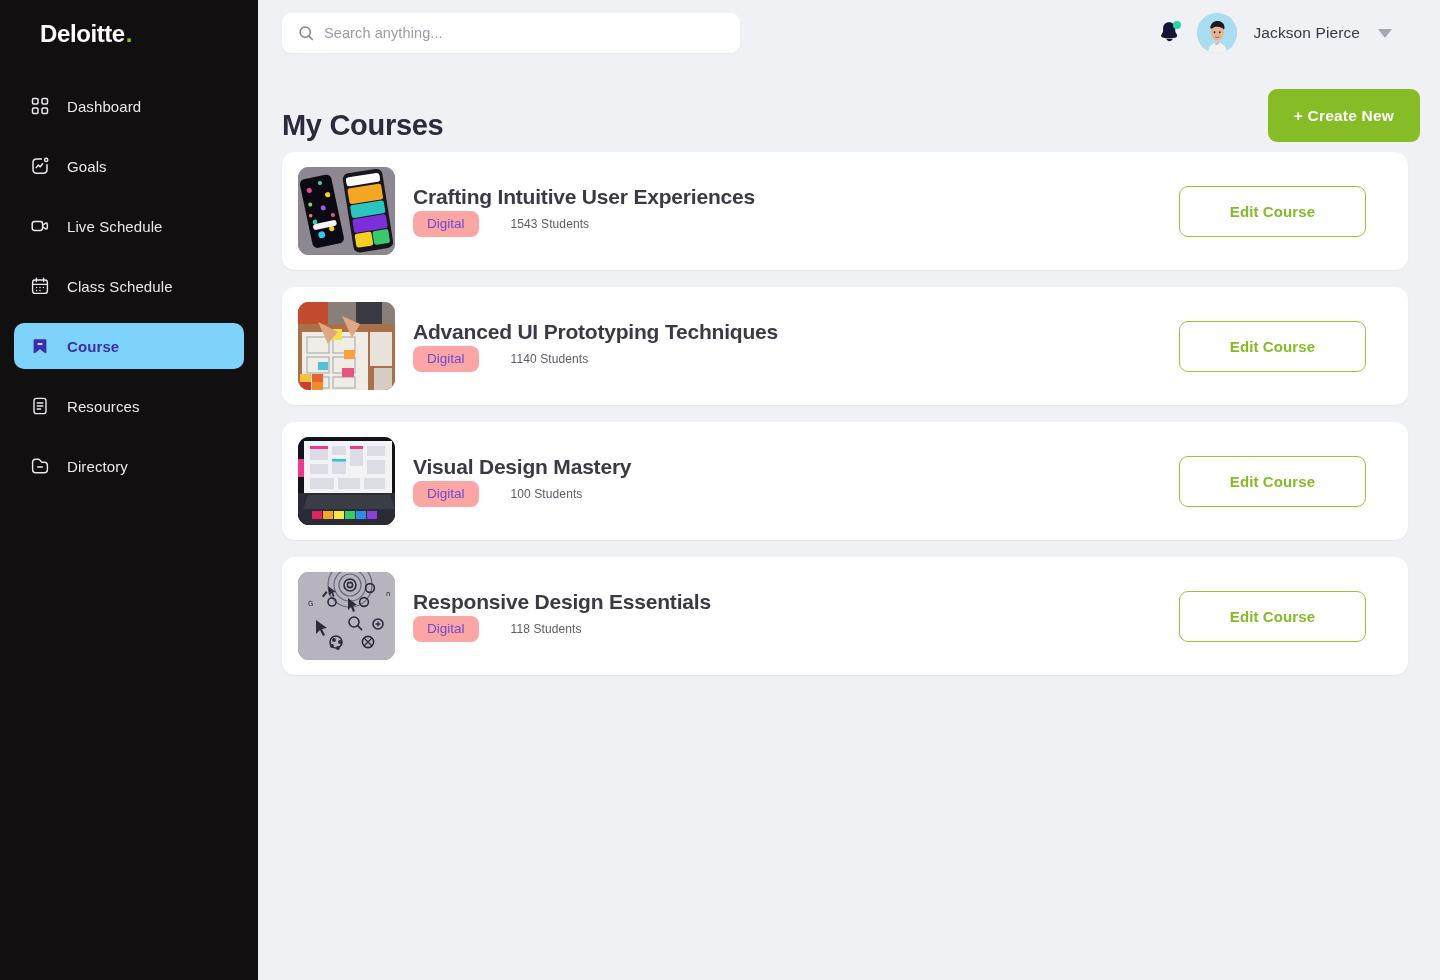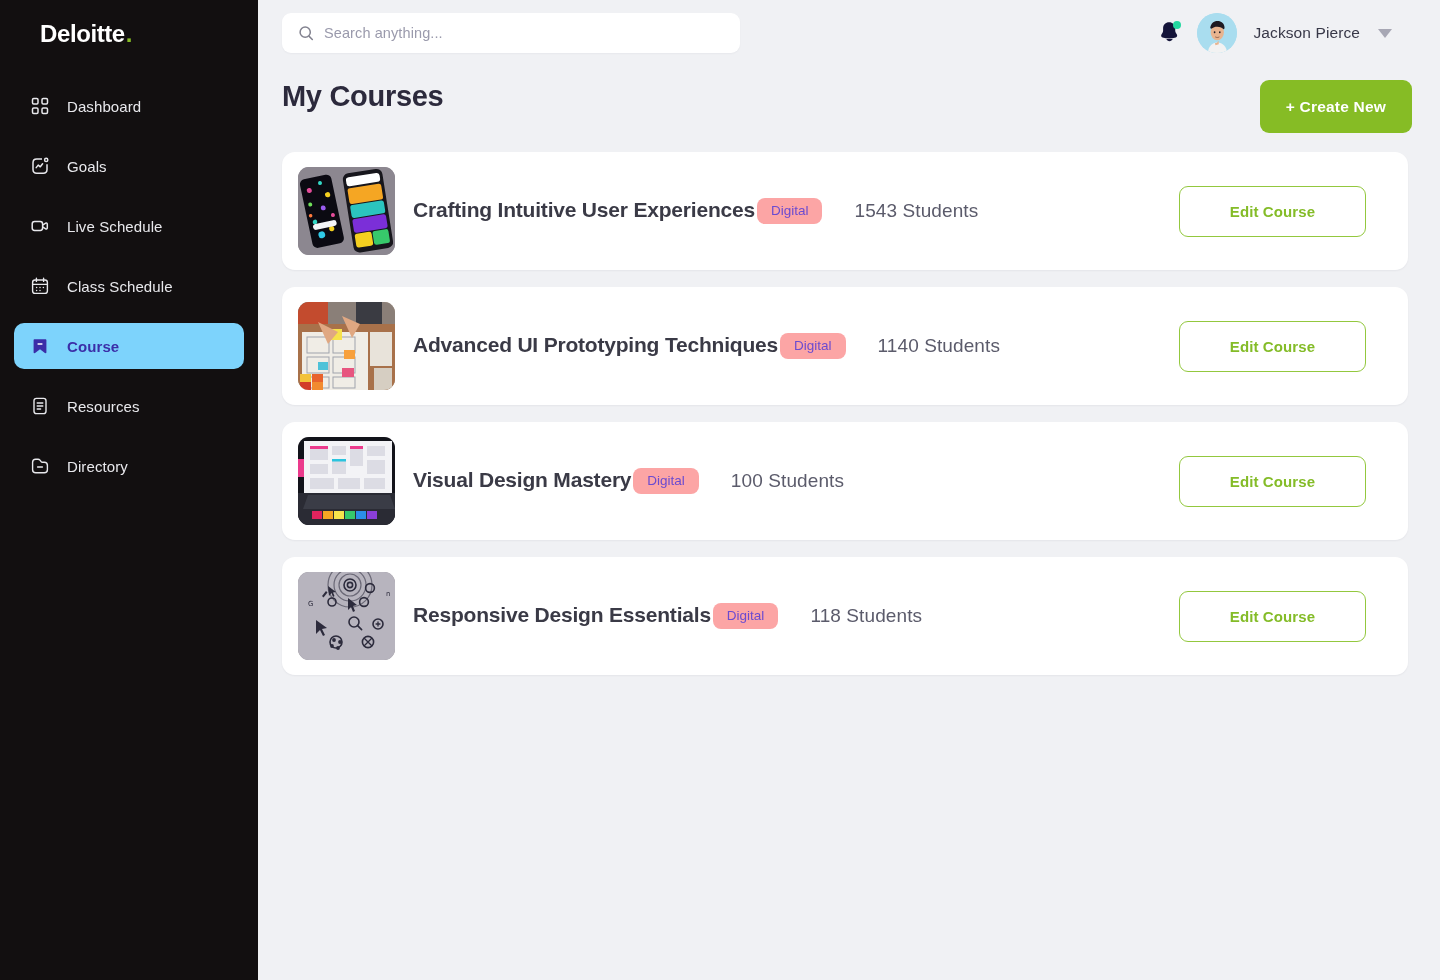--- a/index.html
+++ b/index.html
@@ -182,23 +182,23 @@
     border-left: 7px solid transparent;
     border-right: 7px solid transparent;
     border-top: 9px solid #A7A7B4;
     cursor: pointer;
     margin-left: 2px;
   }
 
   
   .page-head {
     display: flex;
-    align-items: flex-start;
+    align-items: flex-end;
     justify-content: space-between;
-    padding: 14px 28px 0 24px;
+    padding: 14px 20px 0 24px;
     height: 76px;
   }
   .page-title {
     font-size: 29px;
     font-weight: 700;
     color: #2C2A3C;
     letter-spacing: -0.3px;
   }
   .create-btn {
     background: #86BC25;
@@ -240,21 +240,21 @@
     overflow: hidden;
     position: relative;
     background: #8E8A91;
   }
   .thumb svg { display: block; }
 
   .course-info {
     flex: 1 1 auto;
     padding-left: 18px;
     display: flex;
-    flex-direction: row;
+    flex-direction: column;
     gap: 2px;
   }
 
   .course-title {
     font-size: 21px;
     font-weight: 600;
     color: #3A3A46;
     letter-spacing: -0.2px;
   }
 
@@ -268,21 +268,21 @@
     background: #fca5a5;
     color: #6B4BD0;
     font-size: 13.5px;
     font-weight: 500;
     border-radius: 8px;
     padding: 6px 14px;
     line-height: 1;
   }
 
   .students {
-    font-size: 19px;
+    font-size: 12px;
     color: #5B5B6B;
     letter-spacing: 0.1px;
   }
 
   .edit-btn {
     flex: 0 0 auto;
     width: 187px;
     height: 51px;
     border: 1.4px solid #93C83E;
     border-radius: 9px;

